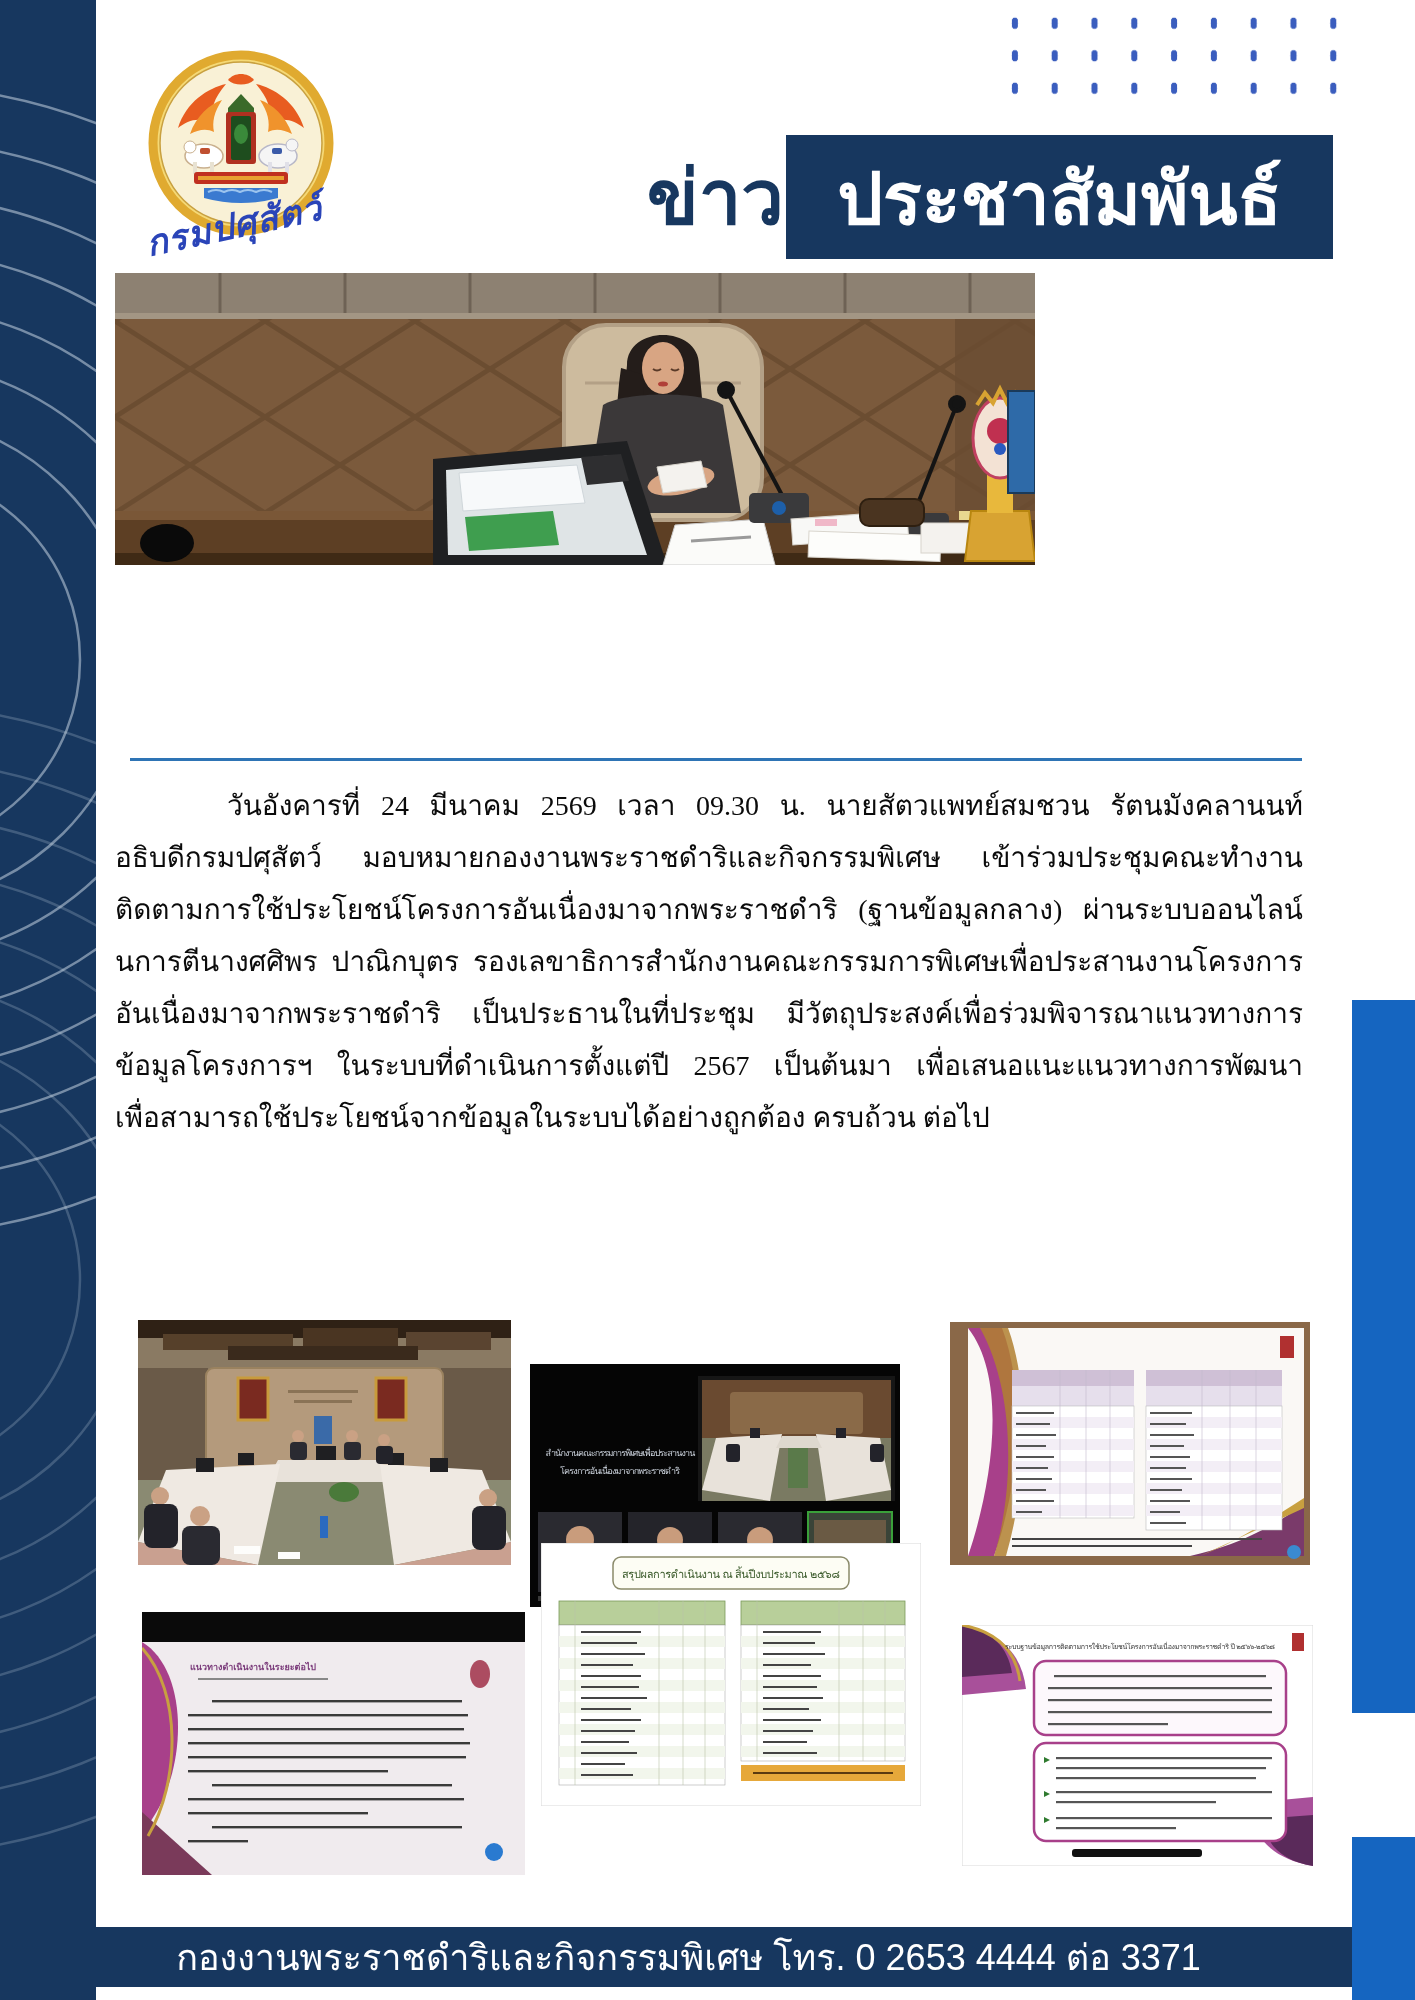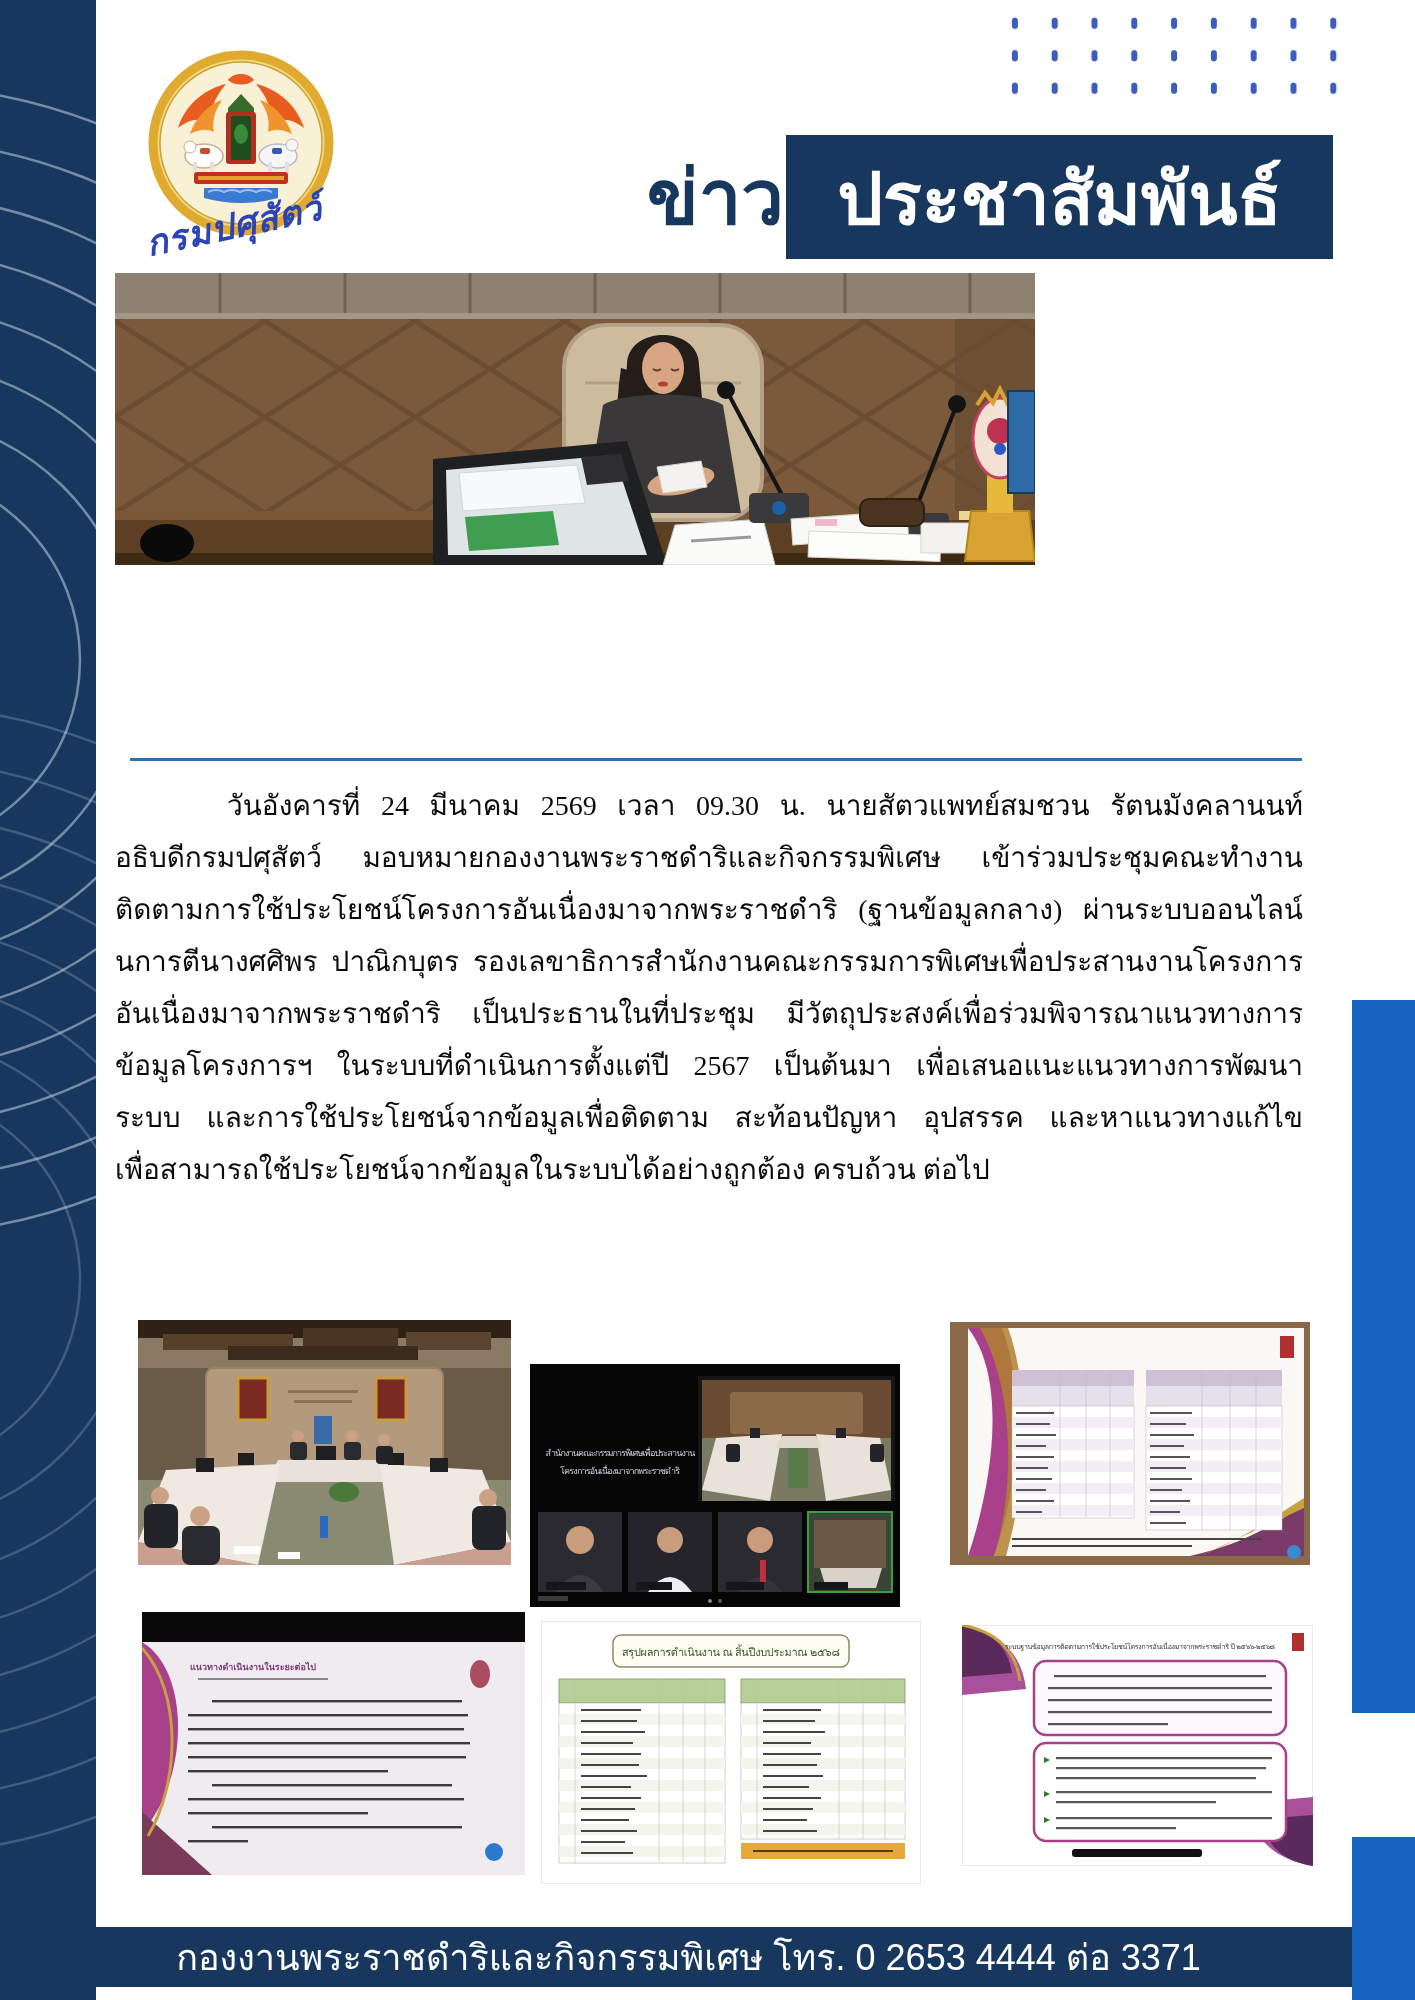--- a/index.html
+++ b/index.html
@@ -42,21 +42,21 @@
   .body-line{height:52px;line-height:52px;text-align:justify;text-align-last:justify;white-space:nowrap0;}
   .body-line.first{text-indent:112px;}
   .body-line.last{text-align-last:left;}
 
   
   .thumb{z-index:3;}
   .t1{left:138px;top:1320px;width:373px;height:245px;}
   .t2{left:530px;top:1364px;width:370px;height:243px;}
   .t3{left:950px;top:1322px;width:360px;height:243px;}
   .t4{left:142px;top:1612px;width:383px;height:263px;}
-  .t5{left:541px;top:1621px;width:380px;height:263px;}
+  .t5{left:541px;top:1543px;width:380px;height:263px;}
   .t6{left:962px;top:1625px;width:351px;height:241px;}
 
   
   .footer{left:0;top:1927px;width:1377px;height:60px;background:#17375f;color:#ffffff;
         display:flex;align-items:center;justify-content:center;font-size:36px;z-index:5;}
 </style>
 </head>
 <body>
 
 <div class="page">
@@ -230,21 +230,20 @@
 
   <div class="abs rule"></div>
 
   <div class="abs body-text">
     <div class="body-line first">วันอังคารที่ 24 มีนาคม 2569 เวลา 09.30 น.  นายสัตวแพทย์สมชวน  รัตนมังคลานนท์</div>
     <div class="body-line">อธิบดีกรมปศุสัตว์  มอบหมายกองงานพระราชดำริและกิจกรรมพิเศษ  เข้าร่วมประชุมคณะทำงาน</div>
     <div class="body-line">ติดตามการใช้ประโยชน์โครงการอันเนื่องมาจากพระราชดำริ (ฐานข้อมูลกลาง) ผ่านระบบออนไลน์</div>
     <div class="body-line">นการตีนางศศิพร  ปาณิกบุตร  รองเลขาธิการสำนักงานคณะกรรมการพิเศษเพื่อประสานงานโครงการ</div>
     <div class="body-line">อันเนื่องมาจากพระราชดำริ  เป็นประธานในที่ประชุม  มีวัตถุประสงค์เพื่อร่วมพิจารณาแนวทางการ</div>
     <div class="body-line">ข้อมูลโครงการฯ ในระบบที่ดำเนินการตั้งแต่ปี 2567 เป็นต้นมา เพื่อเสนอแนะแนวทางการพัฒนา</div>
-    <div class="body-line">ระบบ  และการใช้ประโยชน์จากข้อมูลเพื่อติดตาม  สะท้อนปัญหา  อุปสรรค  และหาแนวทางแก้ไข</div>
     <div class="body-line last">เพื่อสามารถใช้ประโยชน์จากข้อมูลในระบบได้อย่างถูกต้อง ครบถ้วน ต่อไป</div>
   </div>
 
   <div class="abs thumb t1">
     <svg width="373" height="245" viewBox="0 0 373 245">
       <rect width="373" height="245" fill="#8a7a63"></rect>
       <rect x="0" y="0" width="373" height="18" fill="#2f2115"></rect>
       <rect x="25" y="14" width="130" height="16" fill="#56402a"></rect>
       <rect x="165" y="8" width="95" height="22" fill="#4a3522"></rect>
       <rect x="268" y="12" width="85" height="18" fill="#5a4430"></rect>

